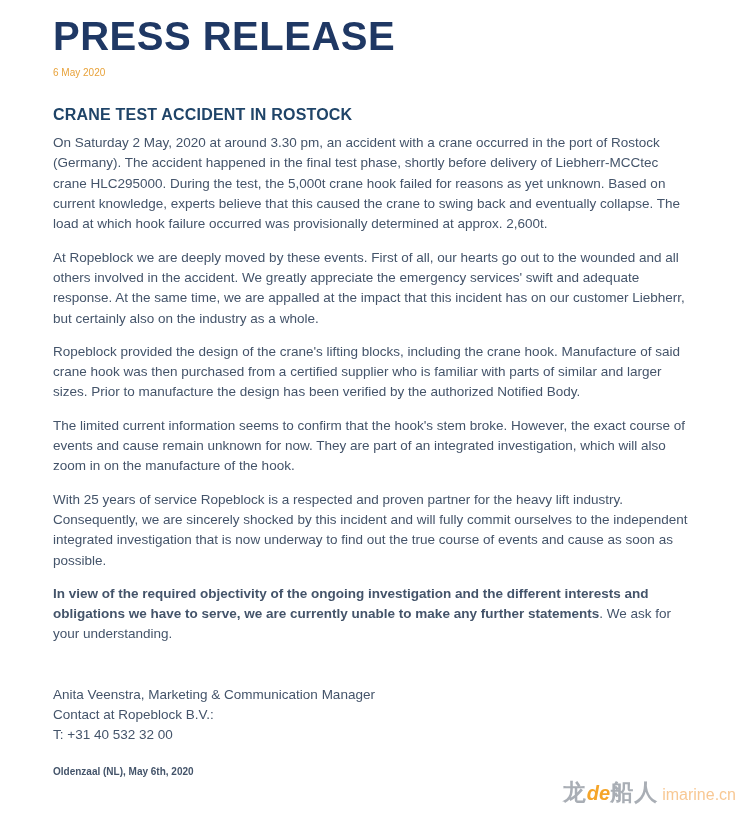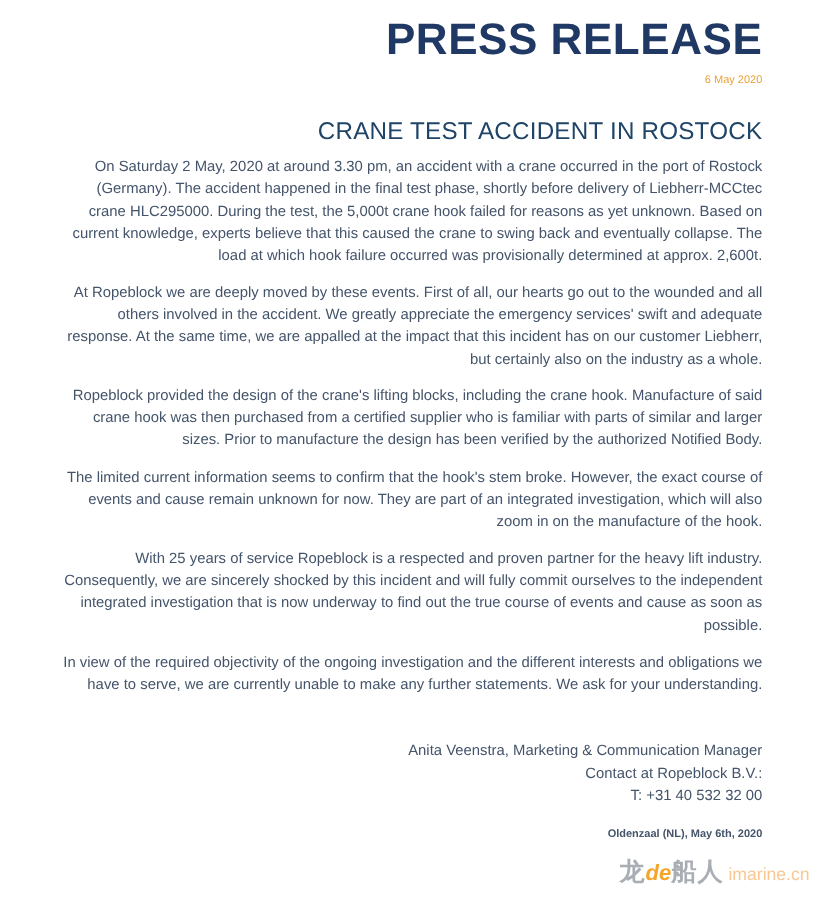--- a/index.html
+++ b/index.html
@@ -1,15 +1,15 @@
 <!DOCTYPE html>
 <html style="--title-navy: #1F3864; --heading-navy: #1F4468; --accent-orange: #E8A23A; --body-text: #44546A; --watermark-gray: #A9AEB5; --watermark-orange: #F5A529; --watermark-site: #F8C894;"><head>
 <meta charset="utf-8">
 <style>
-  * { margin: 0; padding: 0; box-sizing: border-box; text-align: right; }
+  * { margin: 0; padding: 0; box-sizing: border-box; }
   html, body { width: 744px; height: 816px; background: #ffffff; overflow: hidden; }
   body { font-family: "Liberation Sans", "DejaVu Sans", sans-serif; }
   .page {
     position: relative;
     width: 744px;
     height: 816px;
     padding: 15px 51px 0 53px;
     background: #ffffff;
   }
   h1.doc-title {
@@ -21,33 +21,33 @@
   }
   .release-date {
     margin-top: 9px;
     font-size: 10px;
     font-weight: 400;
     color: var(--accent-orange, #E8A23A);
   }
   h2.article-heading {
     margin-top: 28px;
     margin-bottom: 9px;
-    font-size: 22px;
-    font-weight: 400;
+    font-size: 16px;
+    font-weight: 700;
     letter-spacing: 0.2px;
     color: var(--heading-navy, #1F4468);
   }
   p.body-para {
     font-size: 13.5px;
     line-height: 20.3px;
     margin-bottom: 13px;
     color: var(--body-text, #44546A);
     max-width: 640px;
   }
-  p.body-para strong { font-weight: 400; }
+  p.body-para strong { font-weight: 700; }
   .contact-block {
     margin-top: 40px;
     font-size: 13.5px;
     line-height: 20.3px;
     color: var(--body-text, #44546A);
   }
   .location-date {
     margin-top: 16px;
     font-size: 10px;
     line-height: 20.3px;

